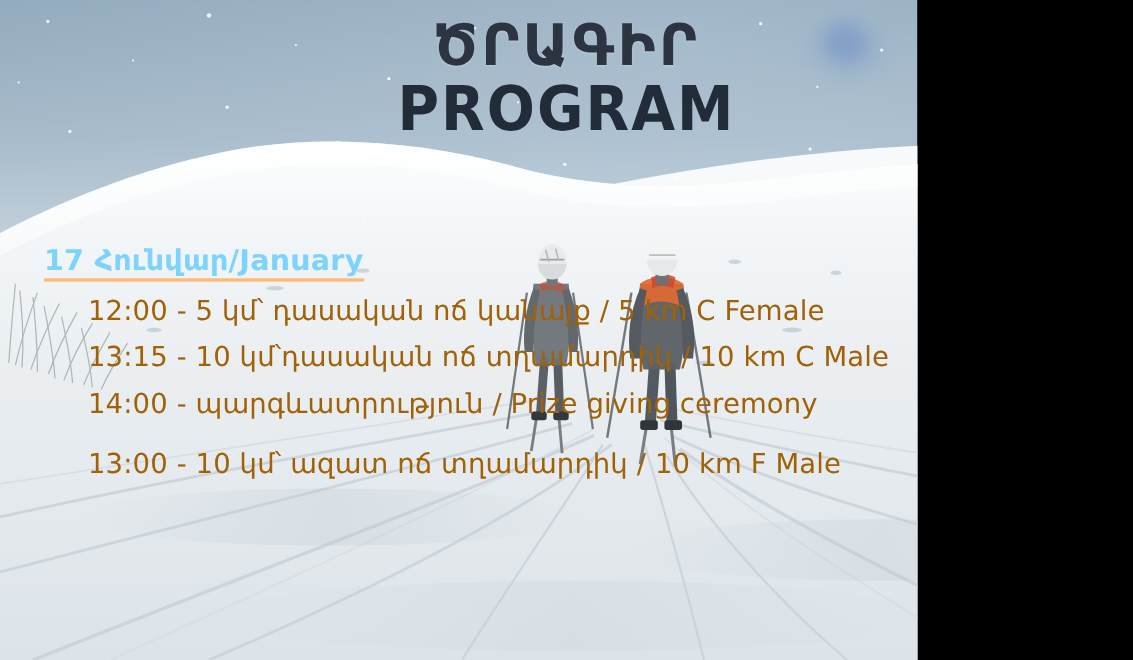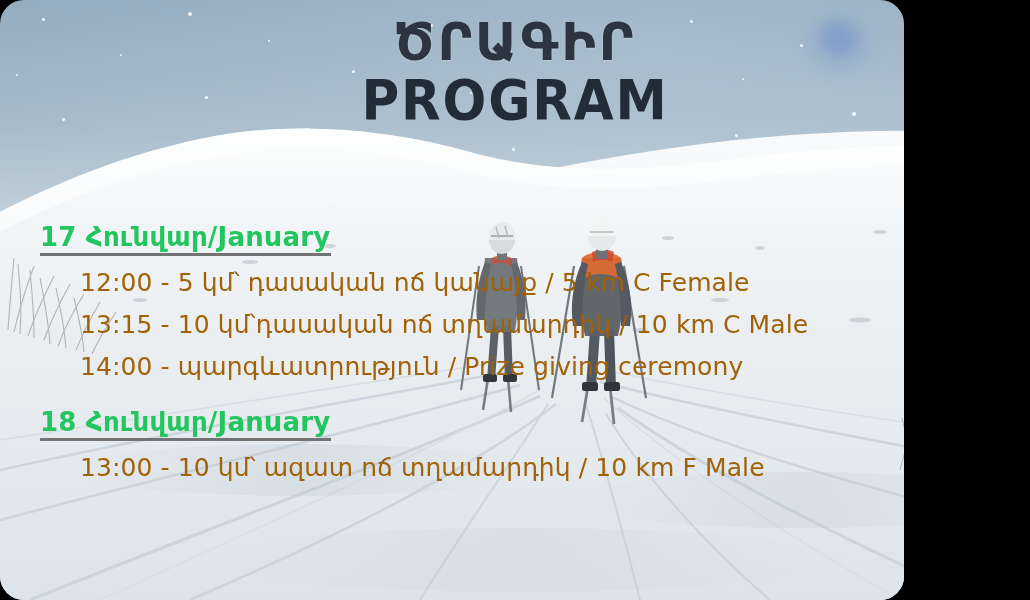--- a/index.html
+++ b/index.html
@@ -2,26 +2,25 @@
 <html><head>
 <meta charset="utf-8">
 <style>
   html, body {
     margin: 0;
     padding: 0;
     background: #000;
   }
   #poster {
     position: relative;
-    width: 904px;
+    width: 834px;
     height: 600px;
     overflow: hidden;
     font-family: "DejaVu Sans", "Liberation Sans", sans-serif;
     user-select: none;
-    border-radius: 24px;
   }
 
   
   .layer { position: absolute; inset: 0; }
 
   
   .sky {
     background:
       radial-gradient(120% 90% at 72% 6%, rgba(168,190,208,0.55) 0%, rgba(168,190,208,0) 60%),
       linear-gradient(178deg,
@@ -109,23 +108,23 @@
     position: absolute;
     left: 40px;
     top: 222px;
     width: 960px;
     color: #353b42;
   }
   .day-block { margin-bottom: 10px; }
   .day-head {
     font-size: 26px;
     font-weight: 700;
-    color: #22c55e;
+    color: #7dd3fc;
     display: inline-block;
-    border-bottom: 3px solid #737373;
+    border-bottom: 3px solid #fdba74;
     padding-bottom: 1px;
     margin-bottom: 12px;
     letter-spacing: 0.2px;
   }
   .events { margin: 0; padding: 0; list-style: none; }
   .event {
     font-size: 25px;
     font-weight: 400;
     color: #a16207;
     margin: 0 0 13px 40px;
@@ -355,20 +354,19 @@
     <div class="day-block">
       <div class="day-head">17 Հունվար/January</div>
       <ul class="events">
         <li class="event">12:00  -  5 կմ՝ դասական ոճ կանայք / 5 km C Female</li>
         <li class="event">13:15 - 10 կմ՝դասական ոճ տղամարդիկ / 10 km C Male</li>
         <li class="event">14:00 - պարգևատրություն / Prize giving ceremony</li>
       </ul>
     </div>
 
     <div class="day-block day2">
-      <div class="day-head">18 Հունվար/January</div>
       <ul class="events">
         <li class="event">13:00 - 10 կմ՝ ազատ ոճ տղամարդիկ / 10 km F Male</li>
       </ul>
     </div>
 
   </div>
 </div>
 
 </body></html>

